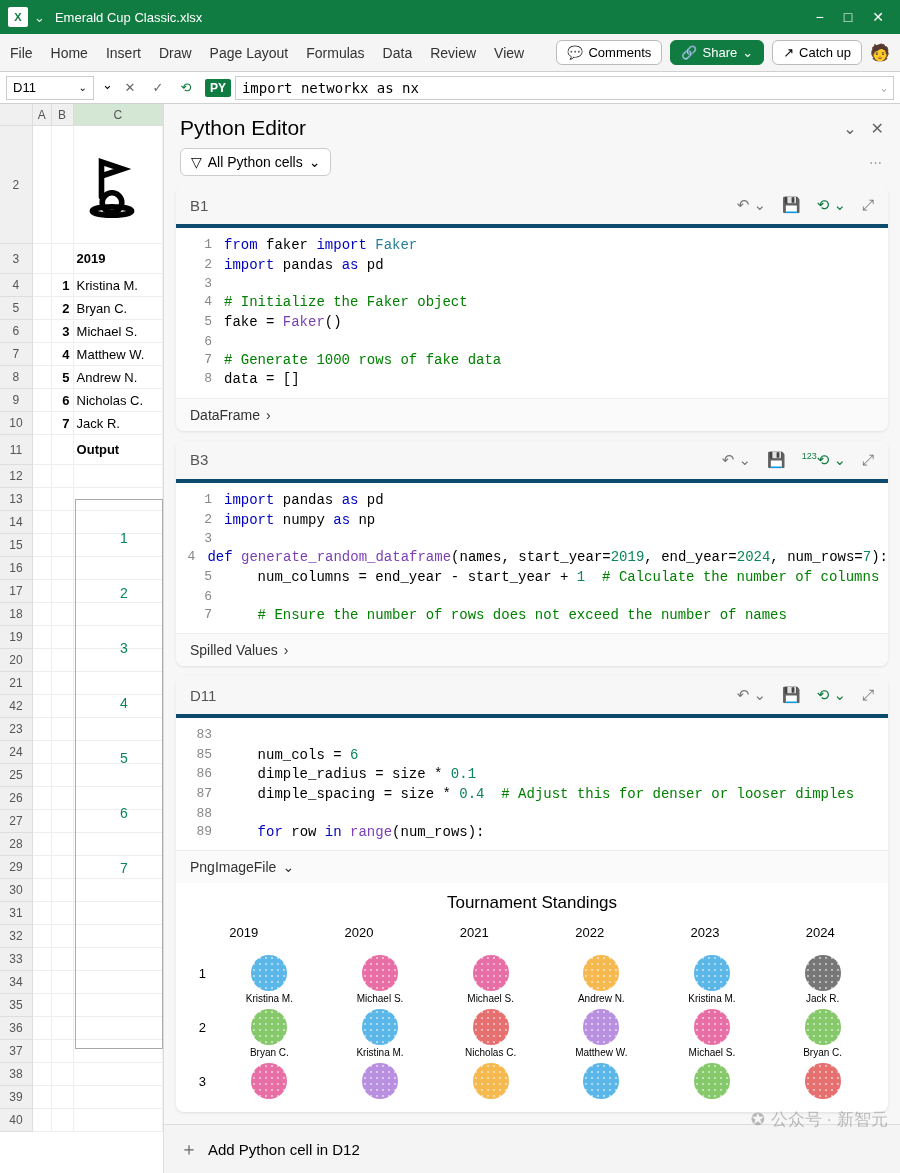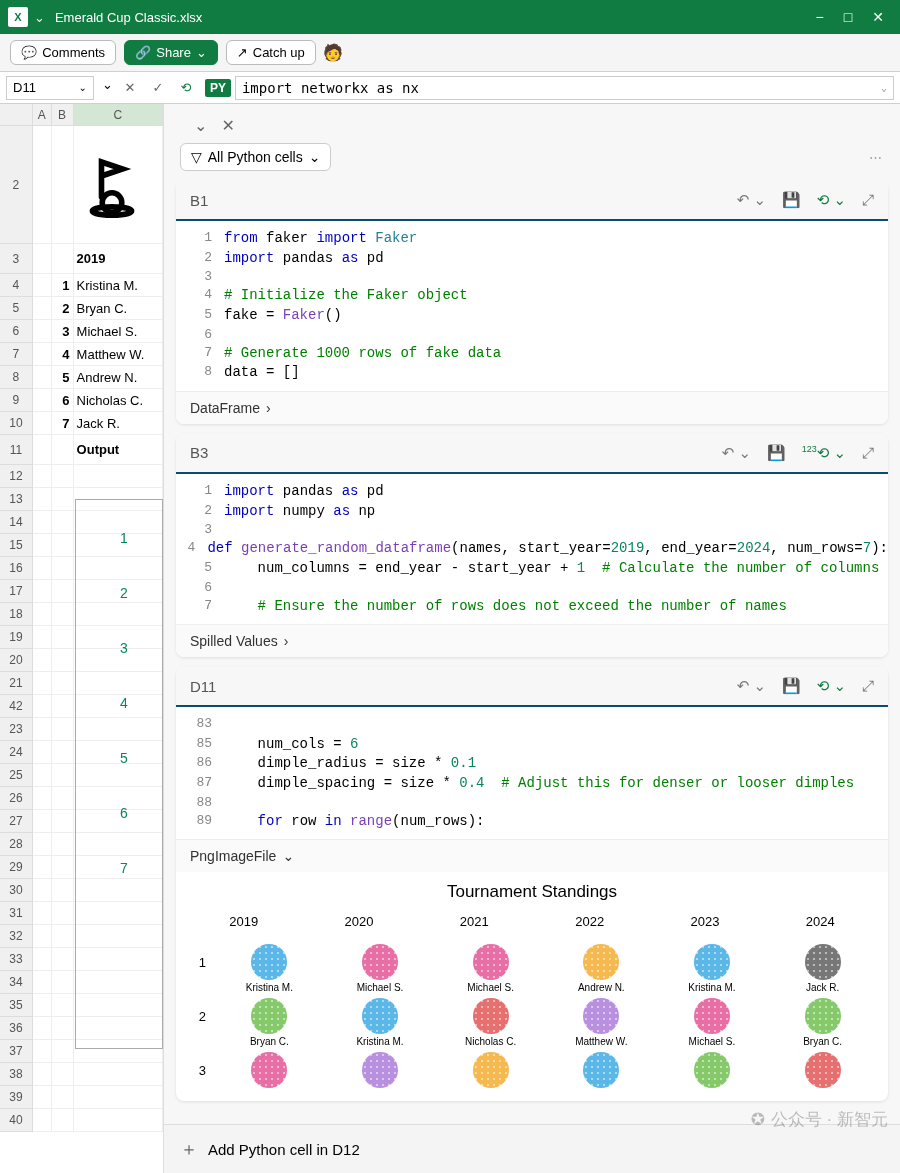--- a/index.html
+++ b/index.html
@@ -42,21 +42,21 @@
 .outputbox { border:1px solid #aaa; position:absolute; height:550px; width:88px;}
 .outputbox .num { position:absolute; left:44px; font-size:14px;}
 .editor { flex:1; background:#f7f7f7; display:flex; flex-direction:column; overflow:hidden;}
 .ed-header { display:flex; align-items:center; padding:12px 16px 8px 16px;}
 .ed-title { font-size:21px; font-weight:400; flex:1;}
 .ed-header .ic { color:#666; margin-left:14px; font-size:16px;}
 .ed-toolbar { display:flex; align-items:center; padding:0 16px 10px 16px;}
 .filter-btn { border:1px solid #ccc; background:#fff; border-radius:6px; padding:5px 10px; display:flex; align-items:center; gap:6px; font-size:14px;}
 .ed-toolbar .more { margin-left:auto; color:#888; letter-spacing:2px;}
 .cell-card { background:#fff; margin:0 12px 10px 12px; border-radius:8px; box-shadow:0 1px 3px rgba(0,0,0,0.1); overflow:hidden;}
-.cc-head { display:flex; align-items:center; padding:10px 14px; background:#f7f7f7; border-bottom:2px solid #0c4a6e;}
+.cc-head { display:flex; align-items:center; padding:10px 14px; background:#f7f7f7; border-bottom:4px solid #0c4a6e;}
 .cc-head .cellref { font-size:15px; color:#555;}
 .cc-head .actions { margin-left:auto; display:flex; gap:16px; align-items:center;}
 .cc-head .actions span { color:#777; font-size:15px;}
 .cc-head .actions .commit { color:#107C41; }
 .cc-body { padding:8px 0 8px 0; font-family: Consolas, "Courier New", monospace; font-size:14px; line-height:1.4;}
 .codeline { display:flex; white-space:pre;}
 .lineno { width:48px; text-align:right; padding-right:12px; color:#888; font-size:13px; user-select:none;}
 .codetxt { flex:1; }
 .kw { color:#0000c0;margin-top:47px;} .fn{color:#7b3fb5;} .cm{color:#008000;} .num{color:#098658;} .id{color:#000;} .mod{color:#267f99;}
 .cc-foot { padding:8px 14px; background:#fafafa; border-top:1px solid #eee; font-size:14px; color:#333; display:flex; align-items:center; gap:6px;}
@@ -81,20 +81,31 @@
   <span class="qat">⌄</span>
   <div class="title">Emerald Cup Classic.xlsx</div>
   <div class="winbtns">
     <span>−</span>
     <span>□</span>
     <span>✕</span>
   </div>
 </div>
 
 <div class="ribbon">
+  <div class="tabs" id="ribbon-tabs">
+      <div class="tab">File</div>
+      <div class="tab">Home</div>
+      <div class="tab">Insert</div>
+      <div class="tab">Draw</div>
+      <div class="tab">Page Layout</div>
+      <div class="tab">Formulas</div>
+      <div class="tab">Data</div>
+      <div class="tab">Review</div>
+      <div class="tab">View</div>
+    </div>
   <div class="right">
     <div class="pillbtn">💬 <span>Comments</span></div>
     <div class="pillbtn sharebtn">🔗 <span>Share</span> ⌄</div>
     <div class="pillbtn">↗ <span>Catch up</span></div>
     <div class="assistbtn">🧑</div>
   </div>
 </div>
 
 <div class="formulabar">
   <div class="namebox">
@@ -371,20 +382,21 @@
       <span class="num" style="top:140px">3</span>
       <span class="num" style="top:195px">4</span>
       <span class="num" style="top:250px">5</span>
       <span class="num" style="top:305px">6</span>
       <span class="num" style="top:360px">7</span>
     </div>
   </div>
 
   <div class="editor">
     <div class="ed-header">
+      <div class="ed-title">Python Editor</div>
       <span class="ic">⌄</span>
       <span class="ic">✕</span>
     </div>
     <div class="ed-toolbar">
       <div class="filter-btn">
         <span>▽</span>
         <span>All Python cells</span>
         <span>⌄</span>
       </div>
       <div class="more">⋯</div>

